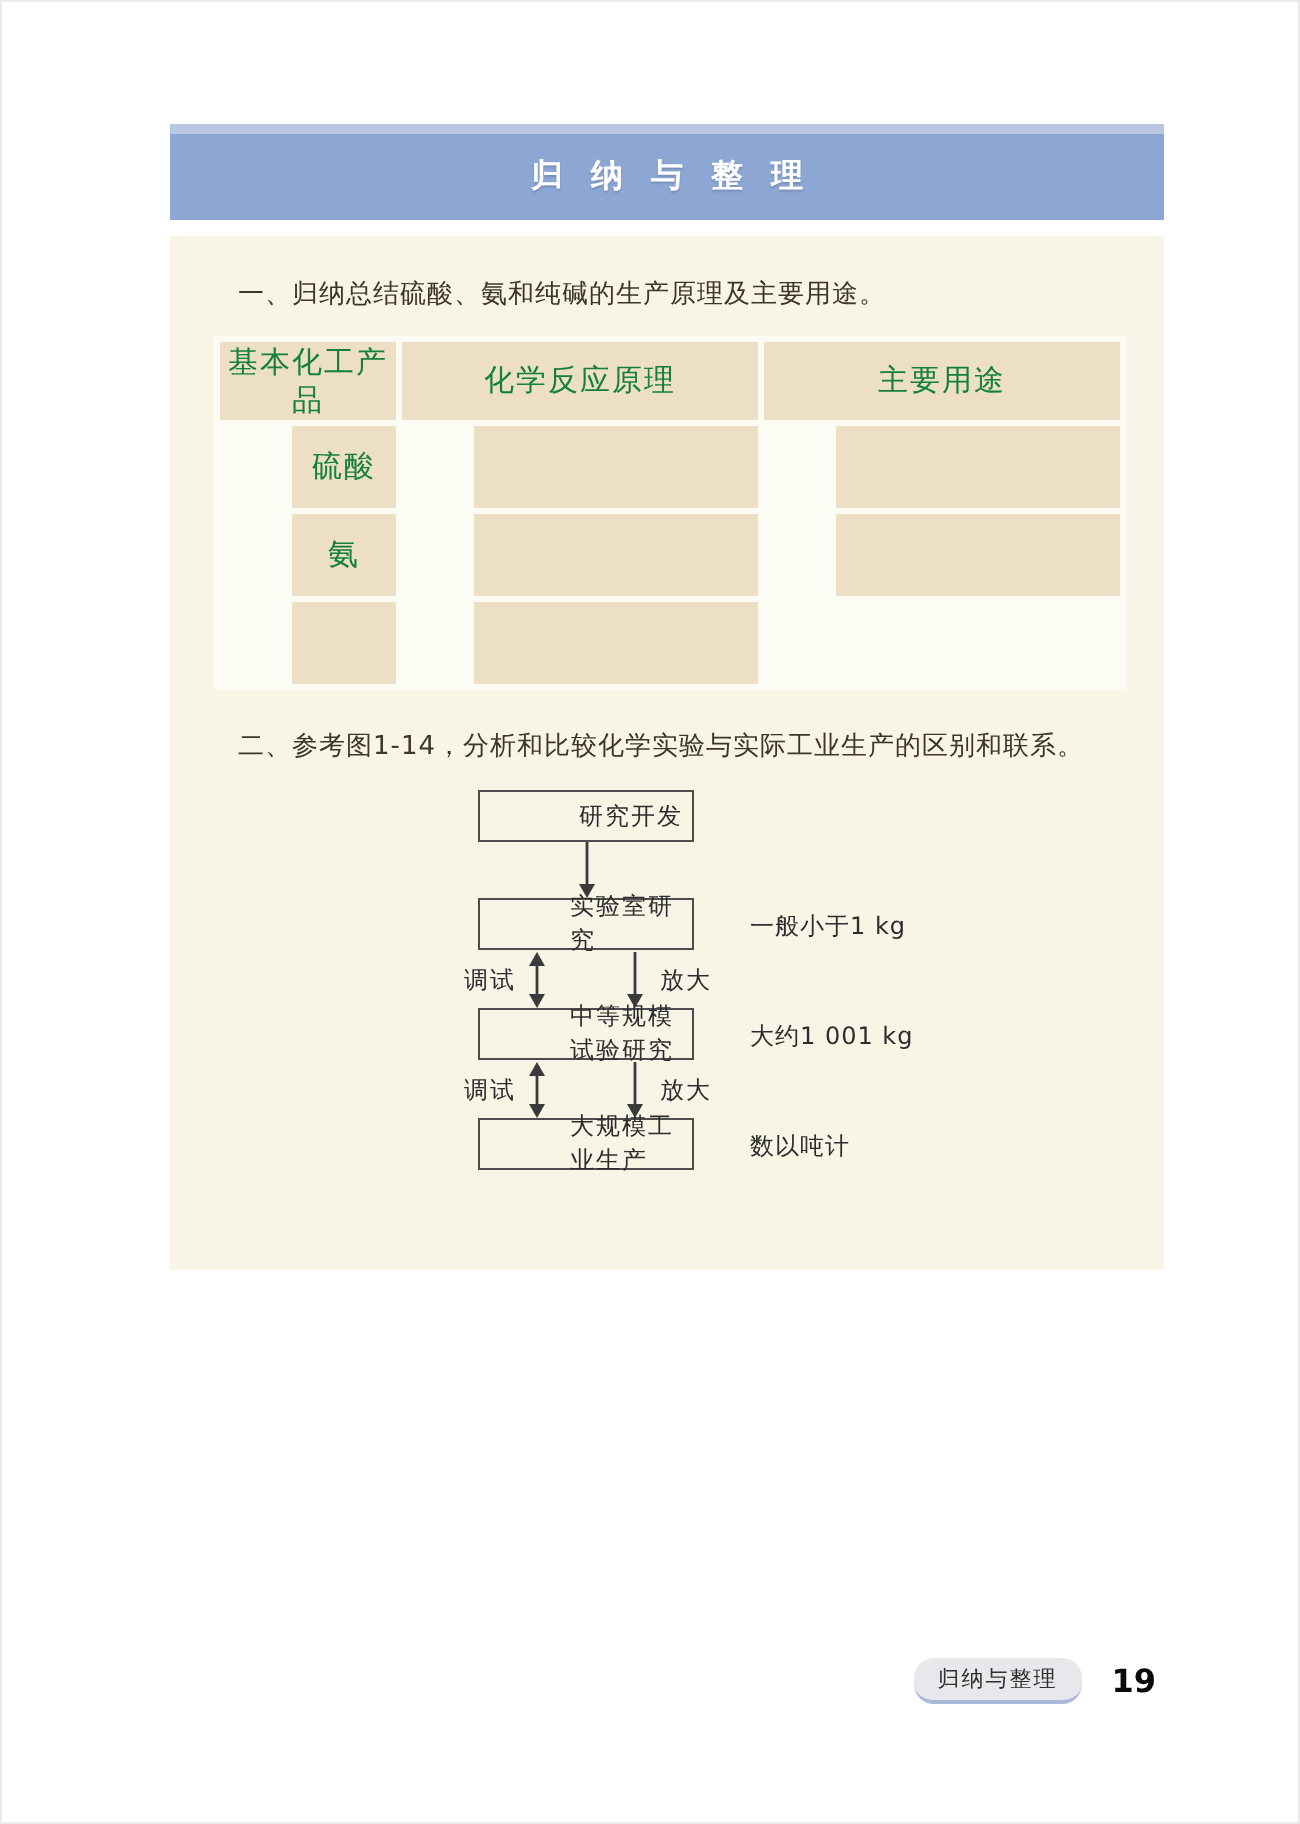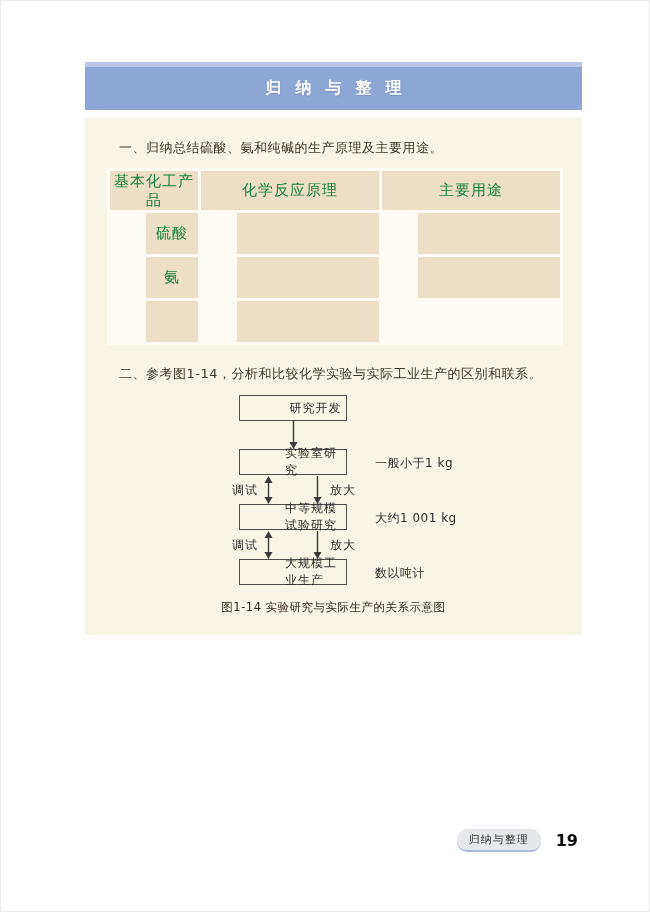--- a/index.html
+++ b/index.html
@@ -166,21 +166,20 @@
       </svg>
       <svg class="arrow" style="left:228px;top:140px" width="9" height="28">
         <line x1="4.5" y1="0" x2="4.5" y2="22" stroke="#3a3a3a" stroke-width="1.4"></line>
         <polygon points="0.5,21 8.5,21 4.5,28" fill="#3a3a3a"></polygon>
       </svg>
       <div class="flabel" style="left:245px;top:146px">放大</div>
 
       <div class="fbox" style="top:168px">大规模工业生产</div>
       <div class="fnote" style="top:174px">数以吨计</div>
 
-      <div class="caption">图1-14  实验研究与实际生产的关系示意图</div>
     </div>
 
   </div>
 
   <div class="footer">
     <span class="footer-pill">归纳与整理</span>
     <span class="footer-page">19</span>
   </div>
 
 </div>

